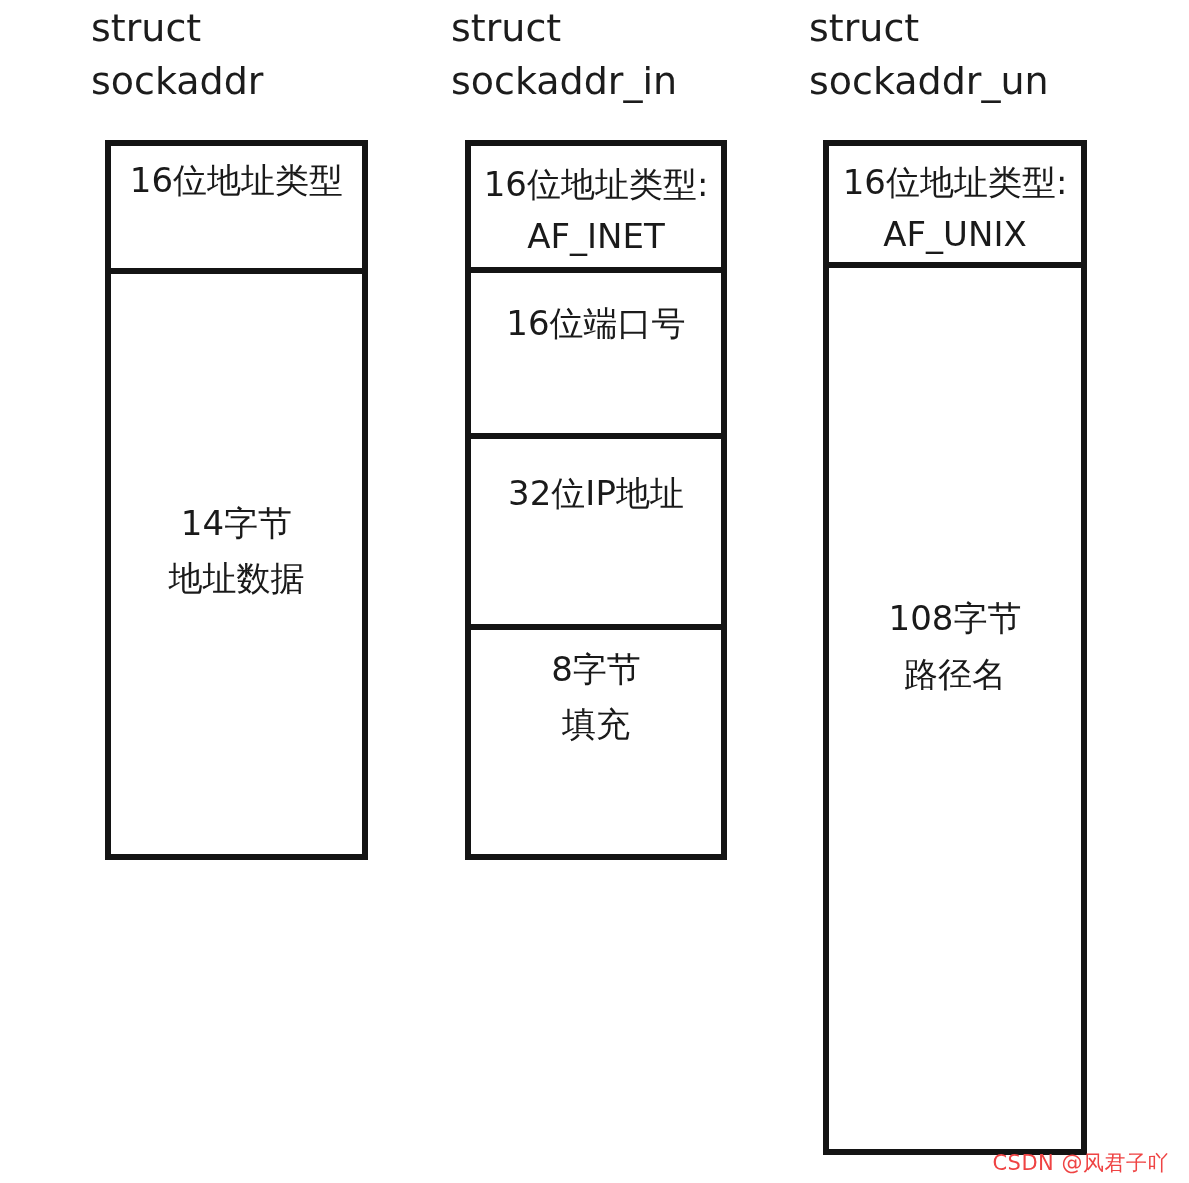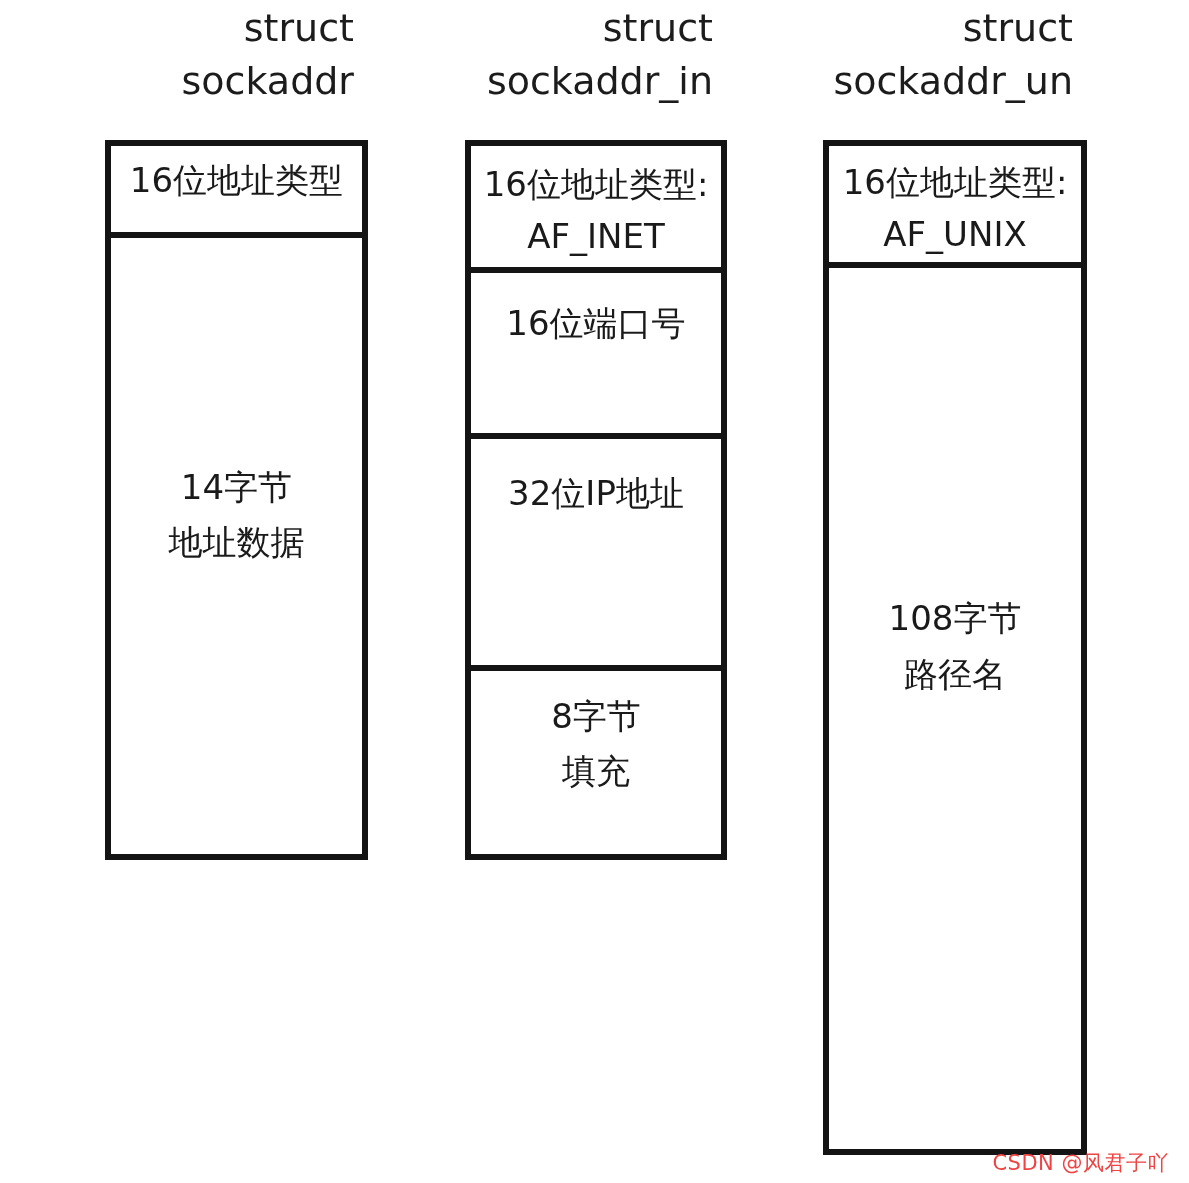--- a/index.html
+++ b/index.html
@@ -11,21 +11,21 @@
   #canvas {
     position: relative;
     width: 1189px;
     height: 1183px;
     background: #ffffff;
     overflow: hidden;
   }
   .col-title {
     position: absolute;
     top: 2px;
-    text-align: right;
+    text-align: left;
     font-size: 38px;
     line-height: 53px;
     color: #1c1c1c;
     white-space: pre-line;
   }
   .struct-box {
     position: absolute;
     box-sizing: border-box;
     border: 6px solid #141414;
     background: #ffffff;
@@ -38,30 +38,30 @@
     line-height: 44px;
     color: #1a1a1a;
     white-space: pre-line;
     overflow: hidden;
   }
   .cell.divider { border-bottom: 6px solid #141414; }
 
   
   #title-1 { left: 91px;  width: 263px; }
   #box-1   { left: 105px; top: 140px; width: 263px; height: 720px; }
-  #c1-cell1 { height: 92px; padding-top: 12px; }
+  #c1-cell1 { height: 128px; padding-top: 12px; }
   #c1-cell2 { height: 660px; padding-top: 222px; line-height: 55px; }
 
   
   #title-2 { left: 451px; width: 262px; }
   #box-2   { left: 465px; top: 140px; width: 262px; height: 720px; }
   #c2-cell1 { height: 127px; padding-top: 12px; line-height: 52px; }
   #c2-cell2 { height: 166px; padding-top: 28px; }
-  #c2-cell3 { height: 232px; padding-top: 32px; }
-  #c2-cell4 { height: 189px; padding-top: 18px; line-height: 55px; }
+  #c2-cell3 { height: 191px; padding-top: 32px; }
+  #c2-cell4 { height: 189px; padding-top: 12px; line-height: 55px; }
 
   
   #title-3 { left: 809px; width: 264px; }
   #box-3   { left: 823px; top: 140px; width: 264px; height: 1015px; }
   #c3-cell1 { height: 122px; padding-top: 10px; line-height: 52px; }
   #c3-cell2 { height: 881px; padding-top: 322px; line-height: 56px; }
 
   #watermark {
     position: absolute;
     right: 20px;

